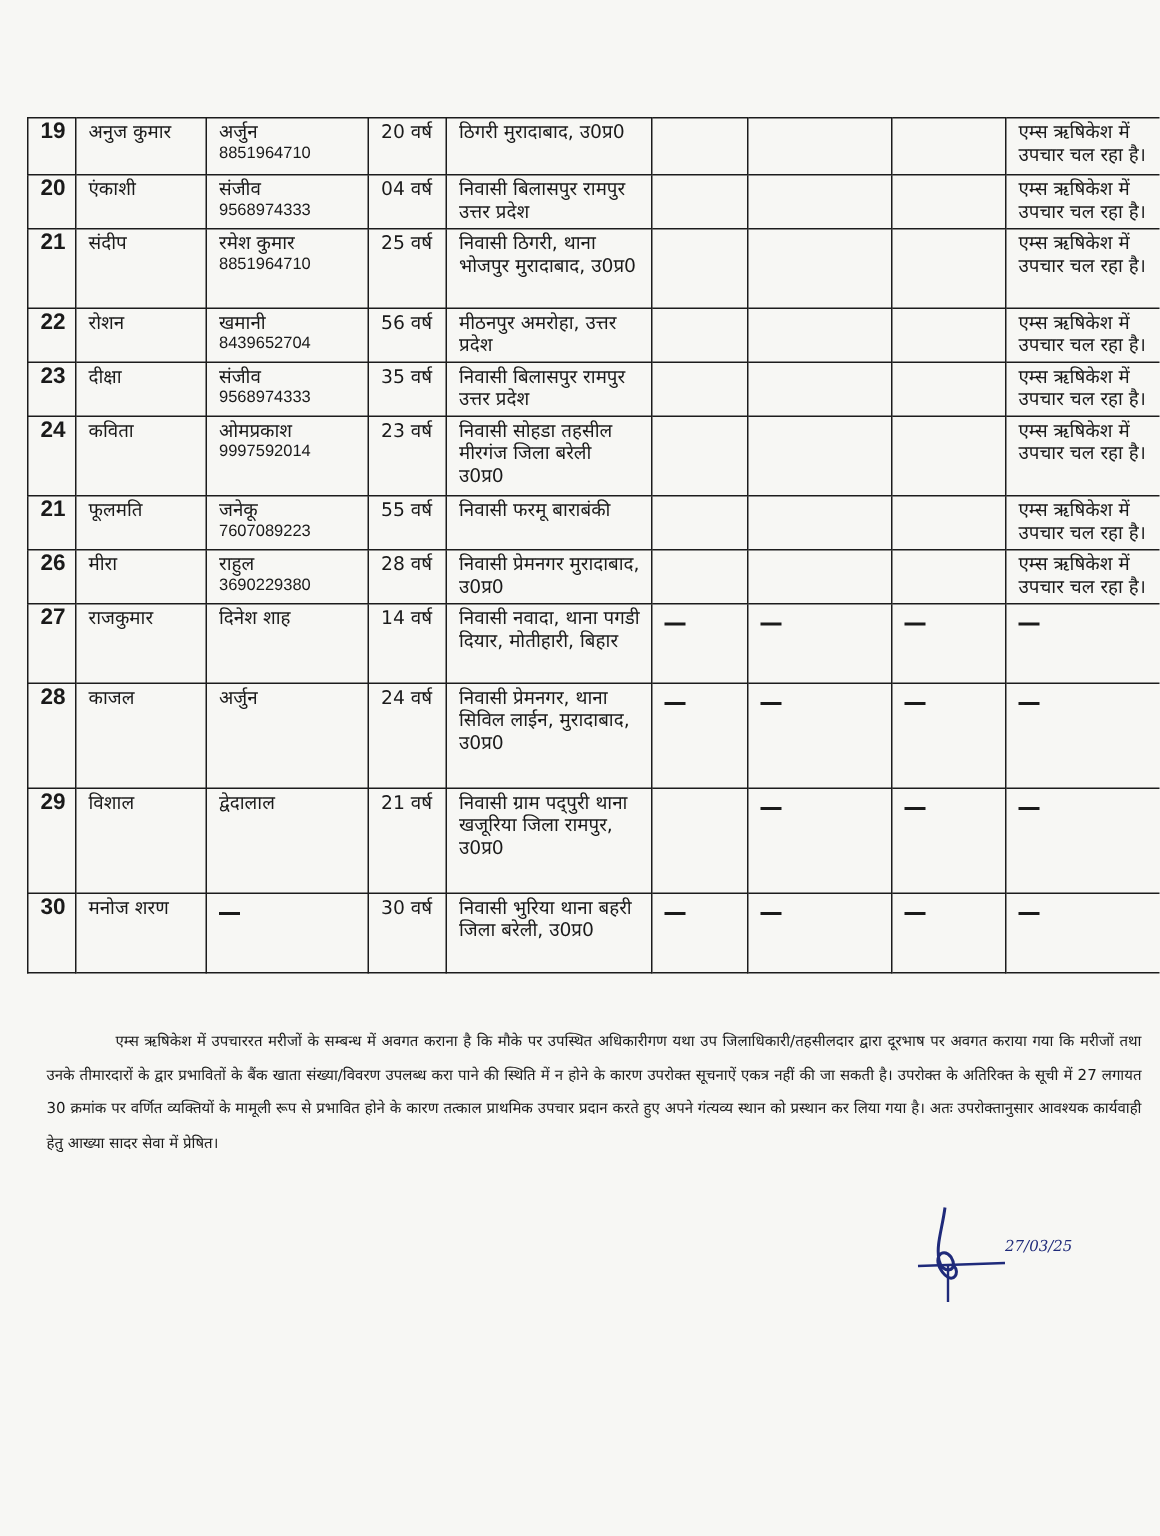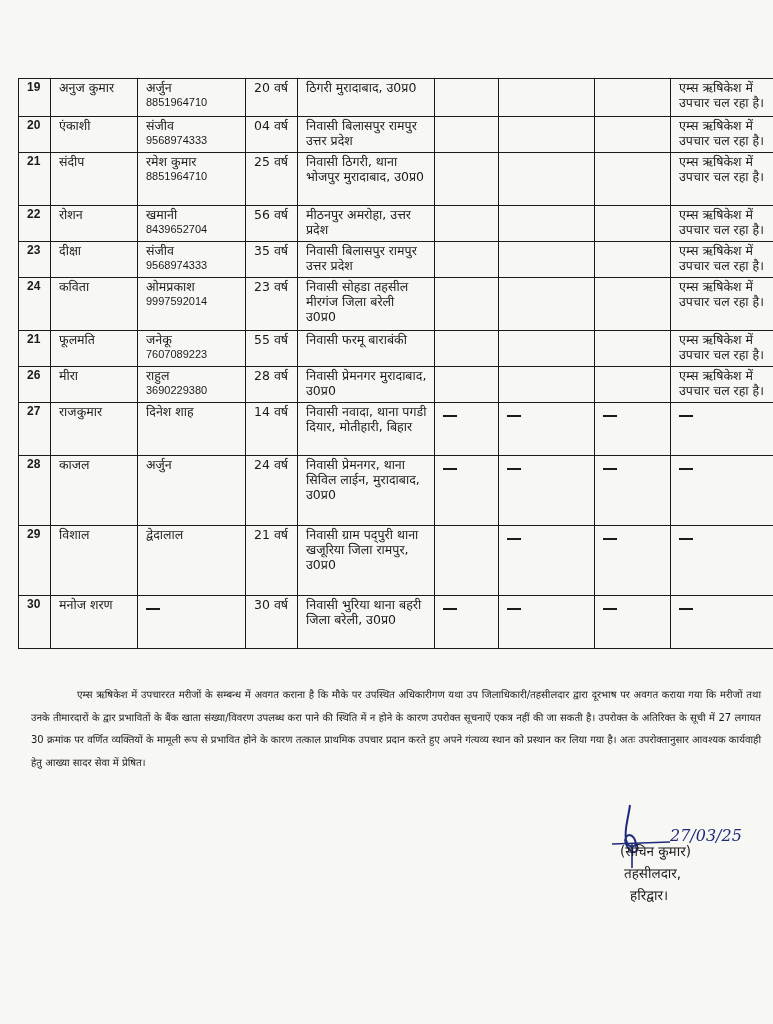--- a/index.html
+++ b/index.html
@@ -27,41 +27,41 @@
   }
   col.c-sn { width: 32px; }
   col.c-name { width: 87px; }
   col.c-guard { width: 108px; }
   col.c-age { width: 52px; }
   col.c-addr { width: 137px; }
   col.c-e1 { width: 64px; }
   col.c-e2 { width: 96px; }
   col.c-e3 { width: 76px; }
   col.c-status { width: 118px; }
-  td.sn { font-family: "Liberation Sans", sans-serif; font-weight: bold; font-size: 12px; padding-left: 6px; }
+  td.sn { font-family: "Liberation Sans", sans-serif; font-weight: bold; font-size: 15px; padding-left: 6px; }
   .phone { font-family: "Liberation Sans", sans-serif; font-size: 11px; display: block; }
   .dash { display: inline-block; width: 14px; height: 2px; background: #1a1a1a; vertical-align: middle; margin-top: 6px; }
   .para {
     position: absolute; left: 31px; top: 674px; width: 730px;
     font-size: 10px; line-height: 22.5px;
     text-align: justify;
     text-indent: 46px;
   }
   .sig-block {
     position: absolute; left: 620px; top: 840px;
     font-size: 13.5px; line-height: 22px;
   }
   .sig-block div { white-space: nowrap; }
   .signature {
     position: absolute; left: 610px; top: 800px; width: 130px; height: 70px;
   }
   .sig-date {
     position: absolute; left: 670px; top: 826px;
     font-family: "DejaVu Serif", serif; font-style: italic;
-    font-size: 16px; color: #1f2a7a;
+    font-size: 10px; color: #1f2a7a;
   }
 </style>
 </head>
 <body>
 
 <div class="page">
   <table class="patients">
     <colgroup>
       <col class="c-sn">
         <col class="c-name">
@@ -211,18 +211,13 @@
 
   <p class="para">एम्स ऋषिकेश में उपचाररत मरीजों के सम्बन्ध में अवगत कराना है कि मौके पर उपस्थित अधिकारीगण यथा उप जिलाधिकारी/तहसीलदार द्वारा दूरभाष पर अवगत कराया गया कि मरीजों तथा उनके तीमारदारों के द्वार प्रभावितों के बैंक खाता संख्या/विवरण उपलब्ध करा पाने की स्थिति में न होने के कारण उपरोक्त सूचनाऐं एकत्र नहीं की जा सकती है। उपरोक्त के अतिरिक्त के सूची में 27 लगायत 30 क्रमांक पर वर्णित व्यक्तियों के मामूली रूप से प्रभावित होने के कारण तत्काल प्राथमिक उपचार प्रदान करते हुए अपने गंत्यव्य स्थान को प्रस्थान कर लिया गया है। अतः उपरोक्तानुसार आवश्यक कार्यवाही हेतु आख्या सादर सेवा में प्रेषित।</p>
 
   <svg class="signature" viewBox="0 0 130 70">
     <path d="M20 5 C18 20,14 30,16 40 C18 50,30 48,24 38 C18 30,10 40,20 50 C26 56,30 48,26 44" fill="none" stroke="#1f2a7a" stroke-width="2"></path>
     <path d="M2 44 L60 42" fill="none" stroke="#1f2a7a" stroke-width="1.6"></path>
     <path d="M22 44 L22 68" fill="none" stroke="#1f2a7a" stroke-width="1.6"></path>
   </svg>
   <div class="sig-date">27/03/25</div>
 
-  <div class="sig-block">
-    <div>(सचिन कुमार)</div>
-    <div style="padding-left:4px">तहसीलदार,</div>
-    <div style="padding-left:10px">हरिद्वार।</div>
-  </div>
 </div>
 
 </body></html>

